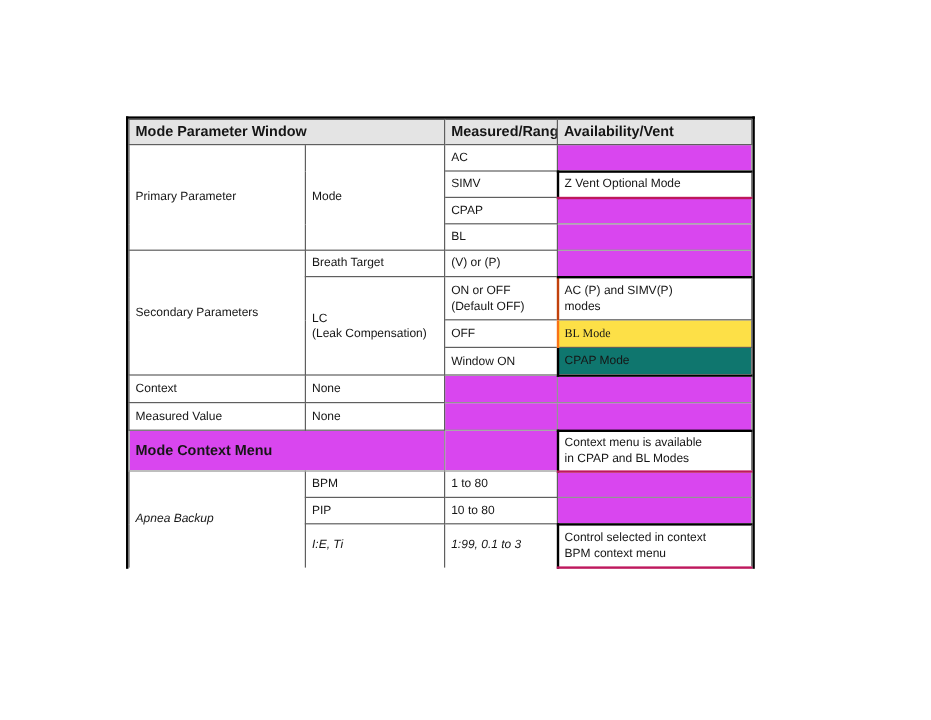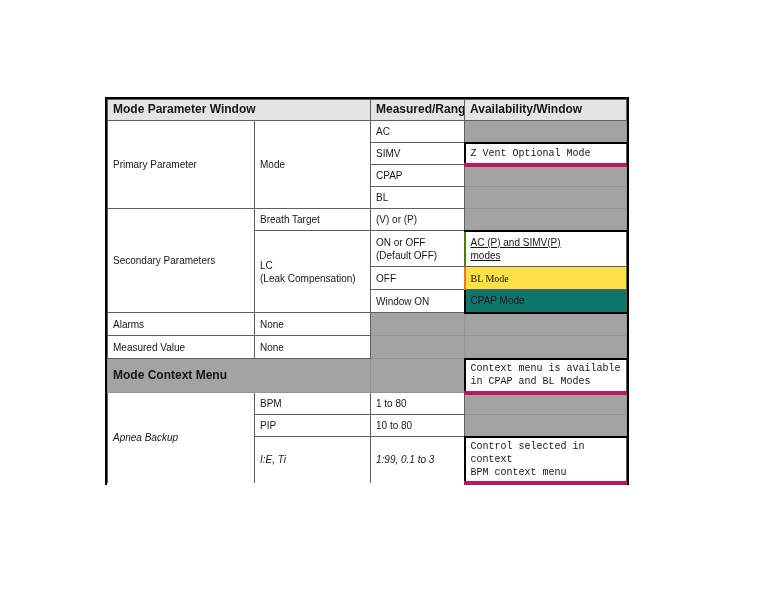--- a/index.html
+++ b/index.html
@@ -36,38 +36,36 @@
     vertical-align: middle;
     text-align: left;
     overflow: hidden;
   }
   .param-table th {
     background: #e4e4e4;
     font-weight: bold;
     font-size: 12px;
   }
   td.gray {
-    background: #a3a3a3;
+    background: #d946ef;
     border-color: #949494;
   }
   td.bold { font-weight: bold; font-size: 12px; }
   .pre { white-space: pre-line; }
   
   td.hl {
     background: #ffffff;
     border-top: 2px solid #000;
     border-left: 2px solid #000;
-    border-bottom: 4px solid #be185d;
-    font-family: Liberation Mono, monospace;
+    border-bottom: 2px solid #be185d;
   }
   td.hl-top {
     background: #ffffff;
     border-top: 2px solid #000;
-    border-left: 2px solid #4d7c0f;
-    text-decoration: underline;
+    border-left: 2px solid #c2410c;
   }
   td.hl-mid {
     background: #fde047;
     border-left: 2px solid #f97316;
     font-family: Liberation Serif, serif;
   }
   td.hl-bot {
     background: #0f766e;
     border-left: 2px solid #000;
     border-bottom: 2px solid #000;
@@ -85,21 +83,21 @@
         <col style="width:147px">
         <col style="width:116px">
         <col style="width:94px">
         <col style="width:162px">
       </colgroup>
 
       <tbody>
           <tr style="height:21px">
         <th colspan="2">Mode Parameter Window</th>
         <th>Measured/Range</th>
-        <th>Availability/Window</th>
+        <th>Availability/Vent</th>
       </tr>
 
       <tr style="height:22px">
         <td rowspan="4">Primary Parameter</td>
         <td rowspan="4">Mode</td>
         <td>AC</td>
         <td class="gray"></td>
       </tr>
       <tr style="height:22px">
         <td>SIMV</td>
@@ -131,21 +129,21 @@
       <tr style="height:23px">
         <td>OFF</td>
         <td class="hl-mid">BL Mode</td>
       </tr>
       <tr style="height:23px">
         <td>Window ON</td>
         <td class="hl-bot">CPAP Mode</td>
       </tr>
 
       <tr style="height:23px">
-        <td>Alarms</td>
+        <td>Context</td>
         <td>None</td>
         <td class="gray"></td>
         <td class="gray"></td>
       </tr>
       <tr style="height:23px">
         <td>Measured Value</td>
         <td>None</td>
         <td class="gray"></td>
         <td class="gray"></td>
       </tr>

